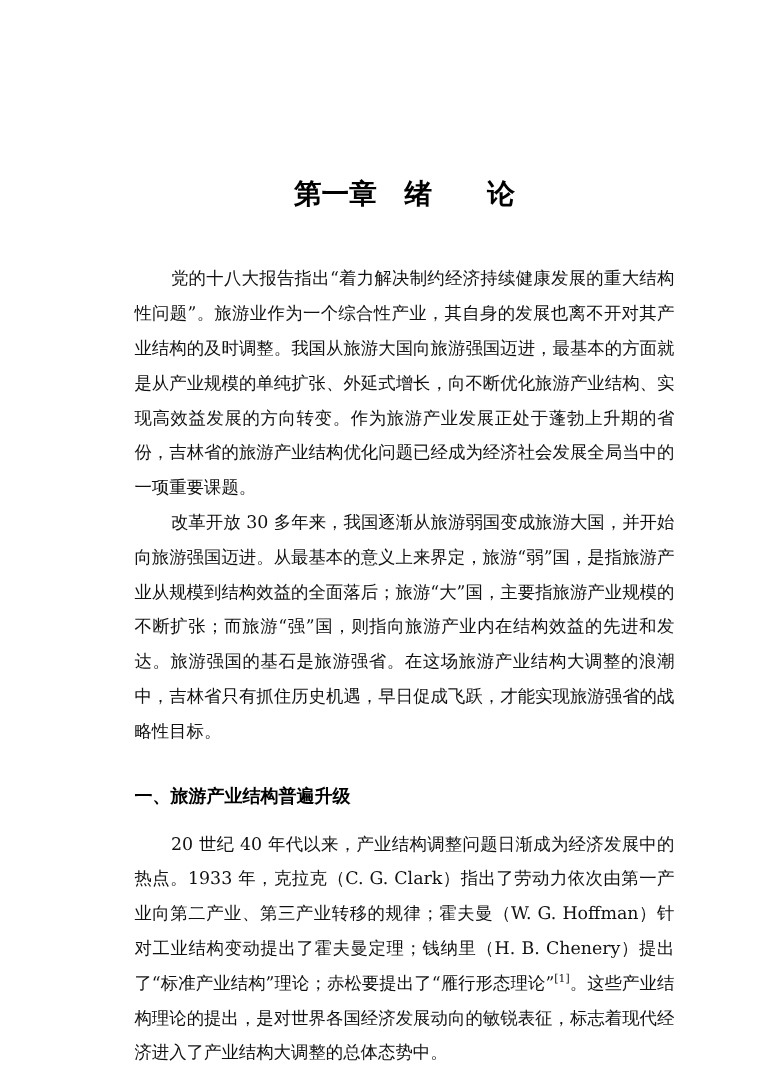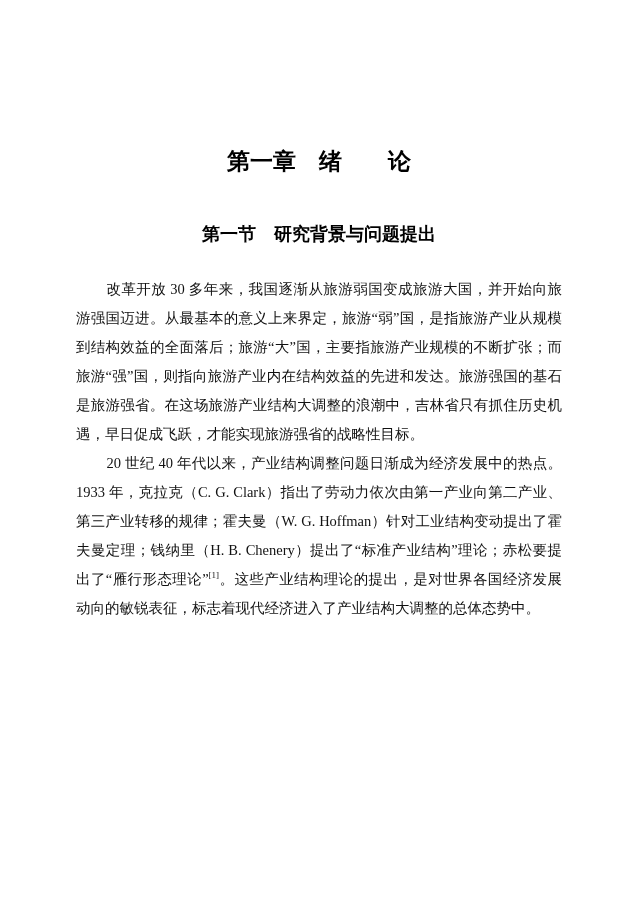--- a/index.html
+++ b/index.html
@@ -11,23 +11,22 @@
     width: 638px;
     height: 902px;
     font-family: "DejaVu Serif", "Liberation Serif", serif;
     color: #111111;
     overflow: hidden;
   }
   .page {
     box-sizing: border-box;
     width: 638px;
     height: 902px;
-    padding: 147px 76px 0 76px;
+    padding: 147px 76px 0 112px;
     background: #ffffff;
-    font-family: Liberation Serif, serif;
   }
   .chapter-title {
     margin: 0 0 42px 0;
     font-size: 23px;
     font-weight: bold;
     text-align: center;
     line-height: 30px;
     color: #000000;
   }
   .body-paragraph {
@@ -60,21 +59,22 @@
     line-height: 0;
   }
 </style>
 </head>
 <body>
 
 <div class="page">
 
   <h1 class="chapter-title">第一章　绪　　论</h1>
 
+  <p class="body-paragraph">党的十八大报告指出“着力解决制约经济持续健康发展的重大结构性问题”。旅游业作为一个综合性产业，其自身的发展也离不开对其产业结构的及时调整。我国从旅游大国向旅游强国迈进，最基本的方面就是从产业规模的单纯扩张、外延式增长，向不断优化旅游产业结构、实现高效益发展的方向转变。作为旅游产业发展正处于蓬勃上升期的省份，吉林省的旅游产业结构优化问题已经成为经济社会发展全局当中的一项重要课题。</p>
 
-  <h2 class="section-title">第一节　研究背景与问题提出</h2>
 
   <p class="body-paragraph">改革开放 30 多年来，我国逐渐从旅游弱国变成旅游大国，并开始向旅游强国迈进。从最基本的意义上来界定，旅游“弱”国，是指旅游产业从规模到结构效益的全面落后；旅游“大”国，主要指旅游产业规模的不断扩张；而旅游“强”国，则指向旅游产业内在结构效益的先进和发达。旅游强国的基石是旅游强省。在这场旅游产业结构大调整的浪潮中，吉林省只有抓住历史机遇，早日促成飞跃，才能实现旅游强省的战略性目标。</p>
 
+  <h3 class="subsection-title">一、旅游产业结构普遍升级</h3>
 
   <p class="body-paragraph"><span>20 世纪 40 年代以来，产业结构调整问题日渐成为经济发展中的热点。1933 年，克拉克（C. G. Clark）指出了劳动力依次由第一产业向第二产业、第三产业转移的规律；霍夫曼（W. G. Hoffman）针对工业结构变动提出了霍夫曼定理；钱纳里（H. B. Chenery）提出了“标准产业结构”理论；赤松要提出了“雁行形态理论”</span><span class="footnote-ref">[1]</span><span>。这些产业结构理论的提出，是对世界各国经济发展动向的敏锐表征，标志着现代经济进入了产业结构大调整的总体态势中。</span></p>
 
 </div>
 
 </body></html>

